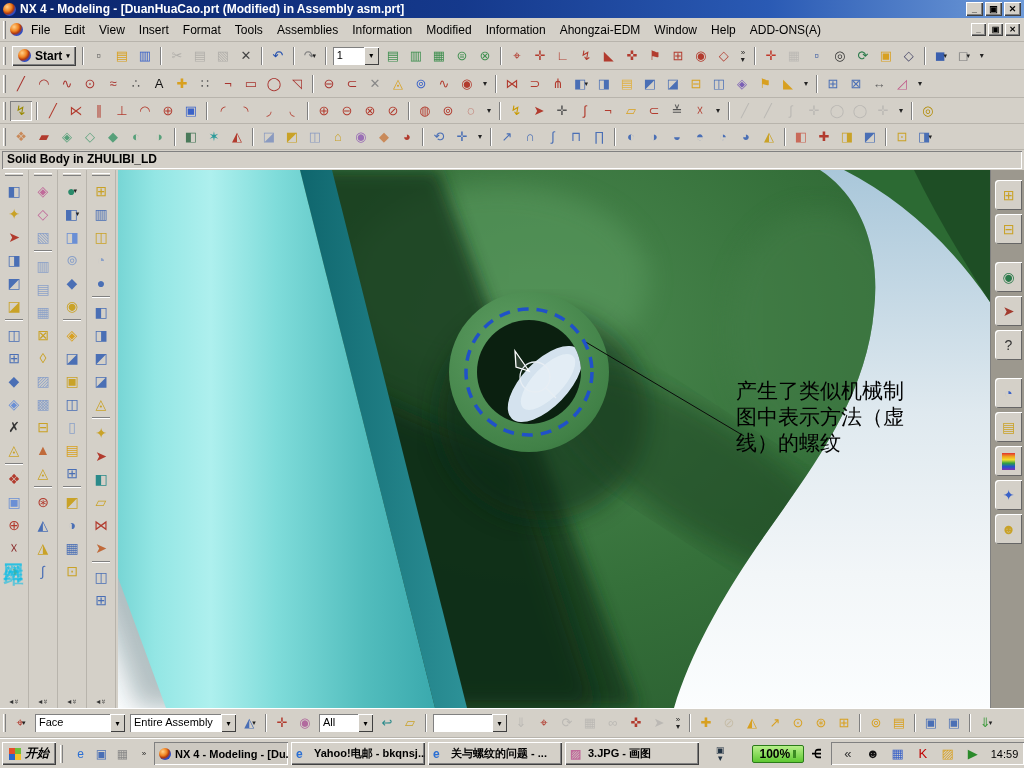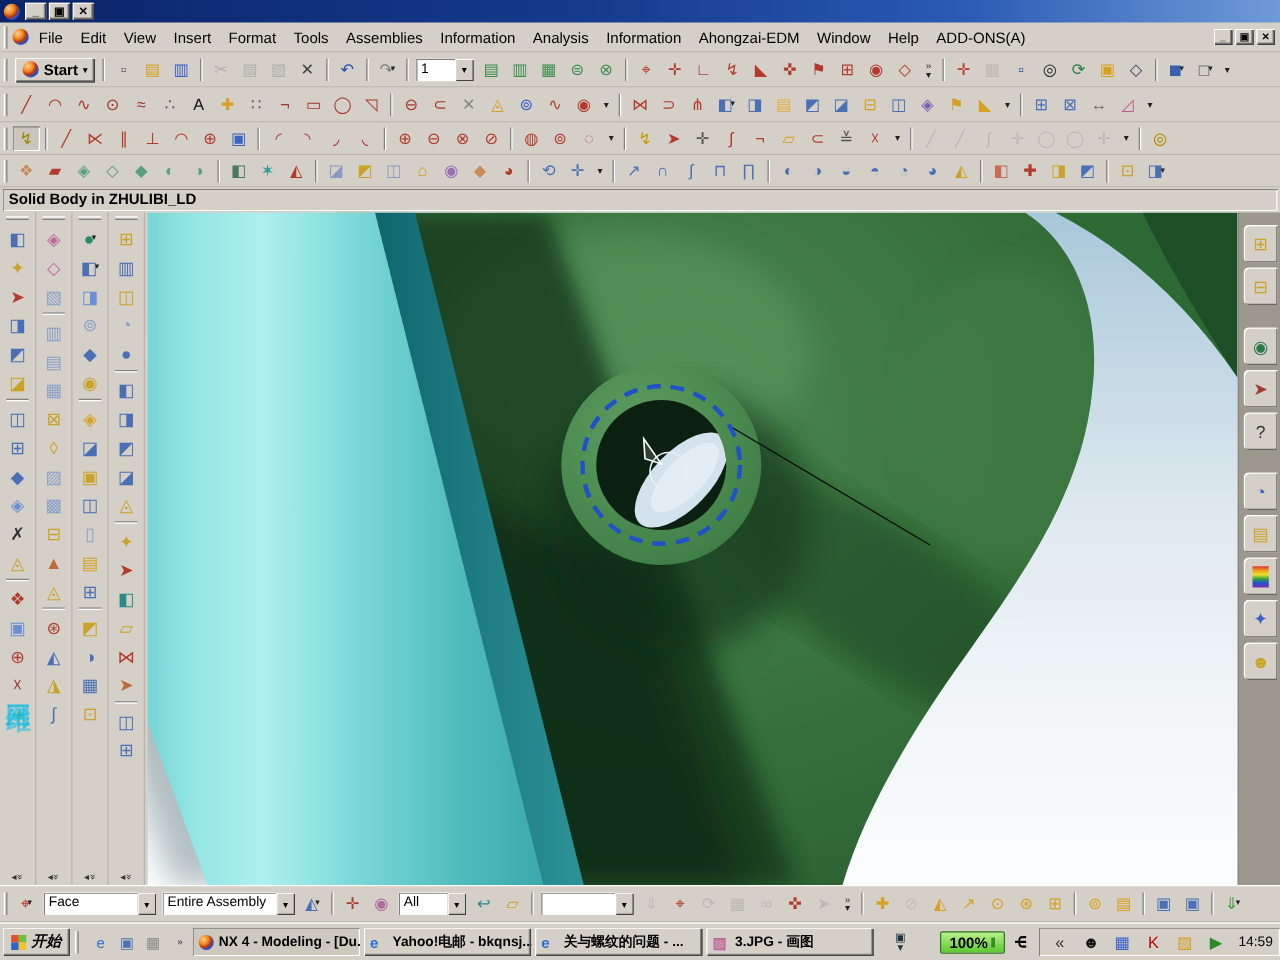--- a/index.html
+++ b/index.html
@@ -107,40 +107,41 @@
     writing-mode:vertical-rl;font-family:"Liberation Serif",serif;font-size:20px;font-weight:bold;
     color:rgba(0,188,232,0.55);}
 </style>
 </head>
 <body>
 
 <div class="screen">
 
   <div class="titlebar">
     <span class="nx-ball"></span>
+    <span class="title-text">NX 4 - Modeling - [DuanHuaCao.prt (Modified)  in Assembly asm.prt]</span>
     <span class="win-btns">
       <span class="wbtn raised">_</span>
       <span class="wbtn raised">▣</span>
       <span class="wbtn raised">✕</span>
     </span>
   </div>
 
   <div class="menubar">
     <span class="tb-grip"></span>
     <span class="nx-ball"></span>
     <span id="menu-items" style="display:flex;">
         <span class="menu-item">File</span>
         <span class="menu-item">Edit</span>
         <span class="menu-item">View</span>
         <span class="menu-item">Insert</span>
         <span class="menu-item">Format</span>
         <span class="menu-item">Tools</span>
         <span class="menu-item">Assemblies</span>
         <span class="menu-item">Information</span>
-        <span class="menu-item">Analysis</span>
+        <span class="menu-item">Modified</span>
         <span class="menu-item">Information</span>
         <span class="menu-item">Ahongzai-EDM</span>
         <span class="menu-item">Window</span>
         <span class="menu-item">Help</span>
         <span class="menu-item">ADD-ONS(A)</span>
       </span>
     <span class="mdi-btns">
       <span class="wbtn raised">_</span>
       <span class="wbtn raised">▣</span>
       <span class="wbtn raised">✕</span>
@@ -971,20 +972,25 @@
         <path d="M182 0 L214 0 L349 538 L317 538 Z" fill="url(#tealSide)"></path>
         <path d="M-150 0 L182 0 L317 538 L48 538 Z" fill="url(#tealGrad)"></path>
 
         <g>
           <path d="M397 181 L411 201 L398 197 Z" fill="rgba(255,255,255,0.15)" stroke="#ffffff" stroke-width="1.3"></path>
           <circle cx="417" cy="207" r="15" fill="none" stroke="#e8eef4" stroke-width="1.3"></circle>
           <line x1="428" y1="218" x2="438" y2="228" stroke="#e8eef4" stroke-width="1.3"></line>
         </g>
       </svg>
 
+      <div class="annotation">
+        <div>产生了类似机械制</div>
+        <div>图中表示方法（虚</div>
+        <div>线）的螺纹</div>
+      </div>
     </div>
 
     <div class="resbar">
         <span class="tbi">
           <span style="color: rgb(201, 162, 39);">⊞</span>
         </span>
         <span class="tbi">
           <span style="color: rgb(201, 162, 39);">⊟</span>
         </span>
         <span class="tb-gap"></span>

